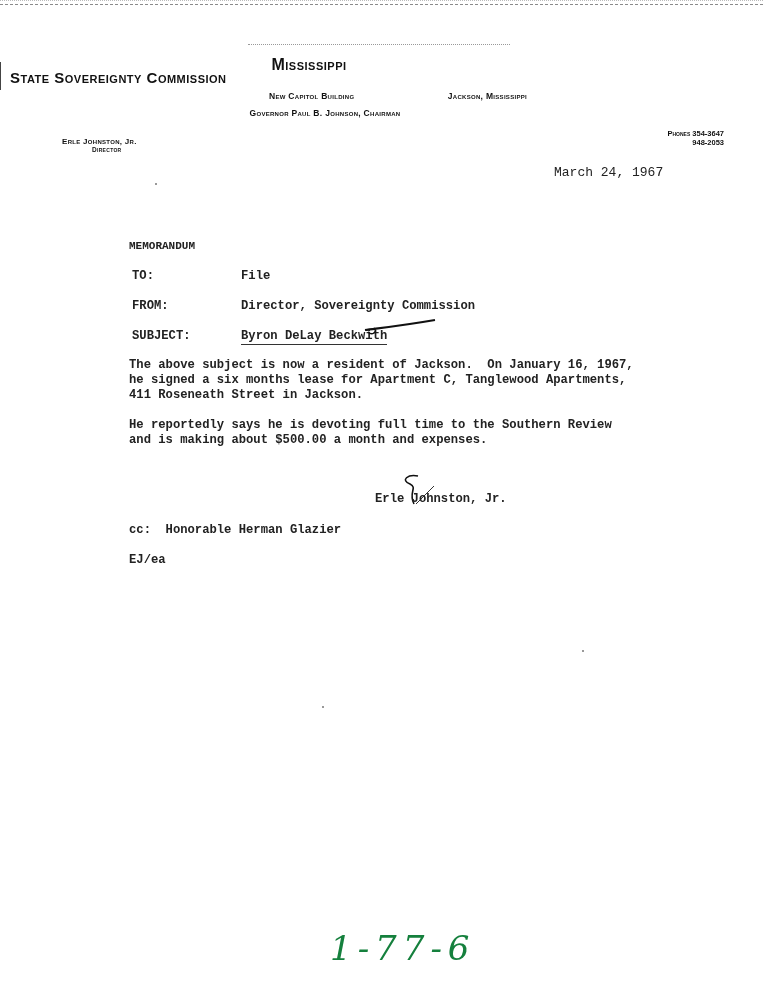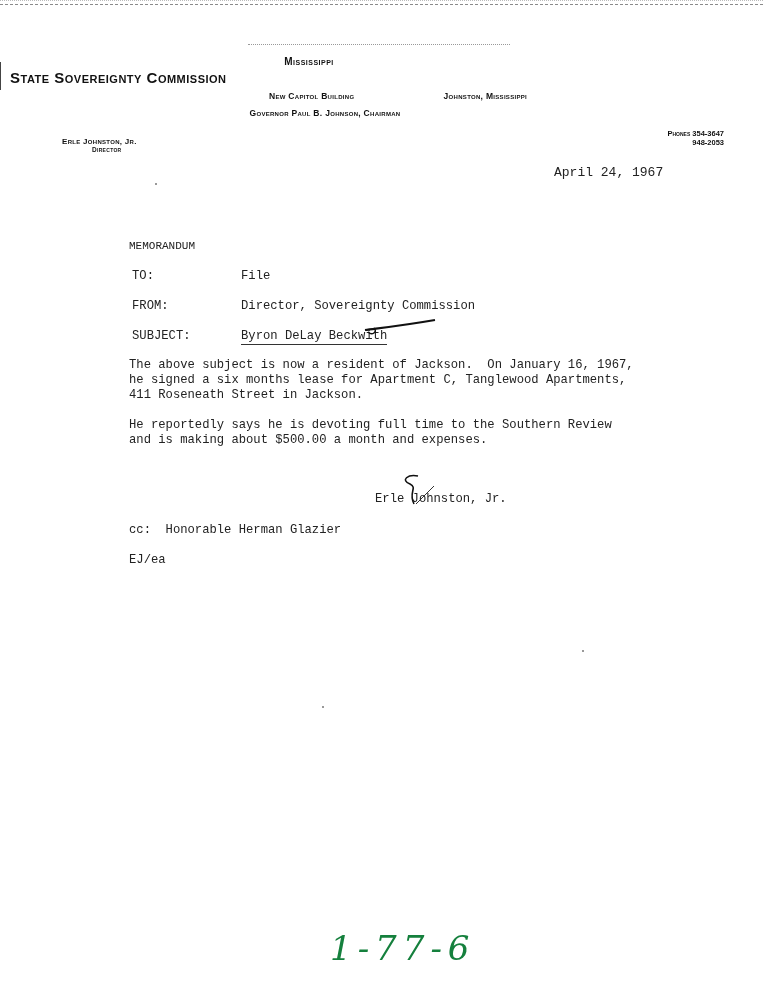--- a/index.html
+++ b/index.html
@@ -14,28 +14,28 @@
   .topline2 {
     position: absolute; left: 0; top: 0; width: 763px; height: 0;
     border-top: 1px dotted #bbb;
   }
   .leftmark { position:absolute; left:0; top:62px; width:1px; height:28px; background:#444; }
   .scribble {
     position:absolute; left:248px; top:32px; width:262px; height:12px;
     border-bottom:1px dotted #999;
   }
   .lh { position:absolute; font-family:"Liberation Sans", sans-serif; font-weight:bold; font-variant: small-caps; white-space:nowrap; color:#111;padding-left:24px; }
-  .lh-state { left:0; width:608px; text-align:center; top:56px; font-size:10px; letter-spacing:0.5px; padding-left:10px; box-sizing:border-box;}
+  .lh-state { left:0; width:608px; text-align:center; top:56px; font-size:16px; letter-spacing:0.5px; padding-left:10px; box-sizing:border-box;}
   .lh-name { left:0; width:749px; text-align:left; top:69px; font-size:15px; letter-spacing:0.5px; padding-left:10px; box-sizing:border-box;}
   .lh-addr { left:245px; top:91px; font-size:8.5px; letter-spacing:0.3px; width:258px; display:flex; justify-content:space-between; }
   .lh-gov { left:0; width:640px; text-align:center; top:108px; font-size:8.5px; letter-spacing:0.3px; padding-left:10px; box-sizing:border-box;}
   .lh-director-name { left:38px; top:137px; font-size:8px; letter-spacing:0.3px; }
   .lh-director-title { left:68px; top:146px; font-size:6.5px; letter-spacing:0.3px; }
   .lh-phones { right:39px; top:129px; font-size:7.5px; text-align:right; line-height:9px; }
-  .tw { position:absolute; font-family:"Liberation Mono", monospace; font-size:12.2px; font-weight:normal; color:#222; white-space:pre; }
+  .tw { position:absolute; font-family:"Liberation Mono", monospace; font-size:12.2px; font-weight:bold; color:#222; white-space:pre; }
   .date { left:554px; top:165px; font-size:13px; font-weight:normal; }
   .memo { left:129px; top:240px; font-size:11px; }
   .lbl { left:132px; }
   .val { left:241px; }
   .row-to { top:269px; }
   .row-from { top:299px; }
   .row-subj { top:329px; }
   .subj-u { border-bottom:1px solid #333; padding-bottom:1px; }
   .body-p { left:129px; line-height:15px; }
   .p1 { top:358px; }
@@ -54,32 +54,32 @@
 <div class="topline2"></div>
 <div class="topline"></div>
 <div class="leftmark"></div>
 <div class="scribble"></div>
 
 <div>
   <div class="lh lh-state">Mississippi</div>
   <div class="lh lh-name">State Sovereignty Commission</div>
   <div class="lh lh-addr">
     <span>New Capitol Building</span>
-    <span>Johnston, Mississippi</span>
+    <span>Jackson, Mississippi</span>
   </div>
   <div class="lh lh-gov">Governor Paul B. Johnson, Chairman</div>
   <div class="lh lh-director-name">Erle Johnston, Jr.</div>
   <div class="lh lh-director-title">Director</div>
   <div class="lh lh-phones">
     <div>Phones 354-3647</div>
     <div>948-2053</div>
   </div>
 </div>
 
-<div class="tw date">April 24, 1967</div>
+<div class="tw date">March 24, 1967</div>
 
 <div class="tw memo">MEMORANDUM</div>
 
 <div class="tw lbl row-to">TO:</div>
 <div class="tw val row-to">File</div>
 
 <div class="tw lbl row-from">FROM:</div>
 <div class="tw val row-from">Director, Sovereignty Commission</div>
 
 <div class="tw lbl row-subj">SUBJECT:</div>

